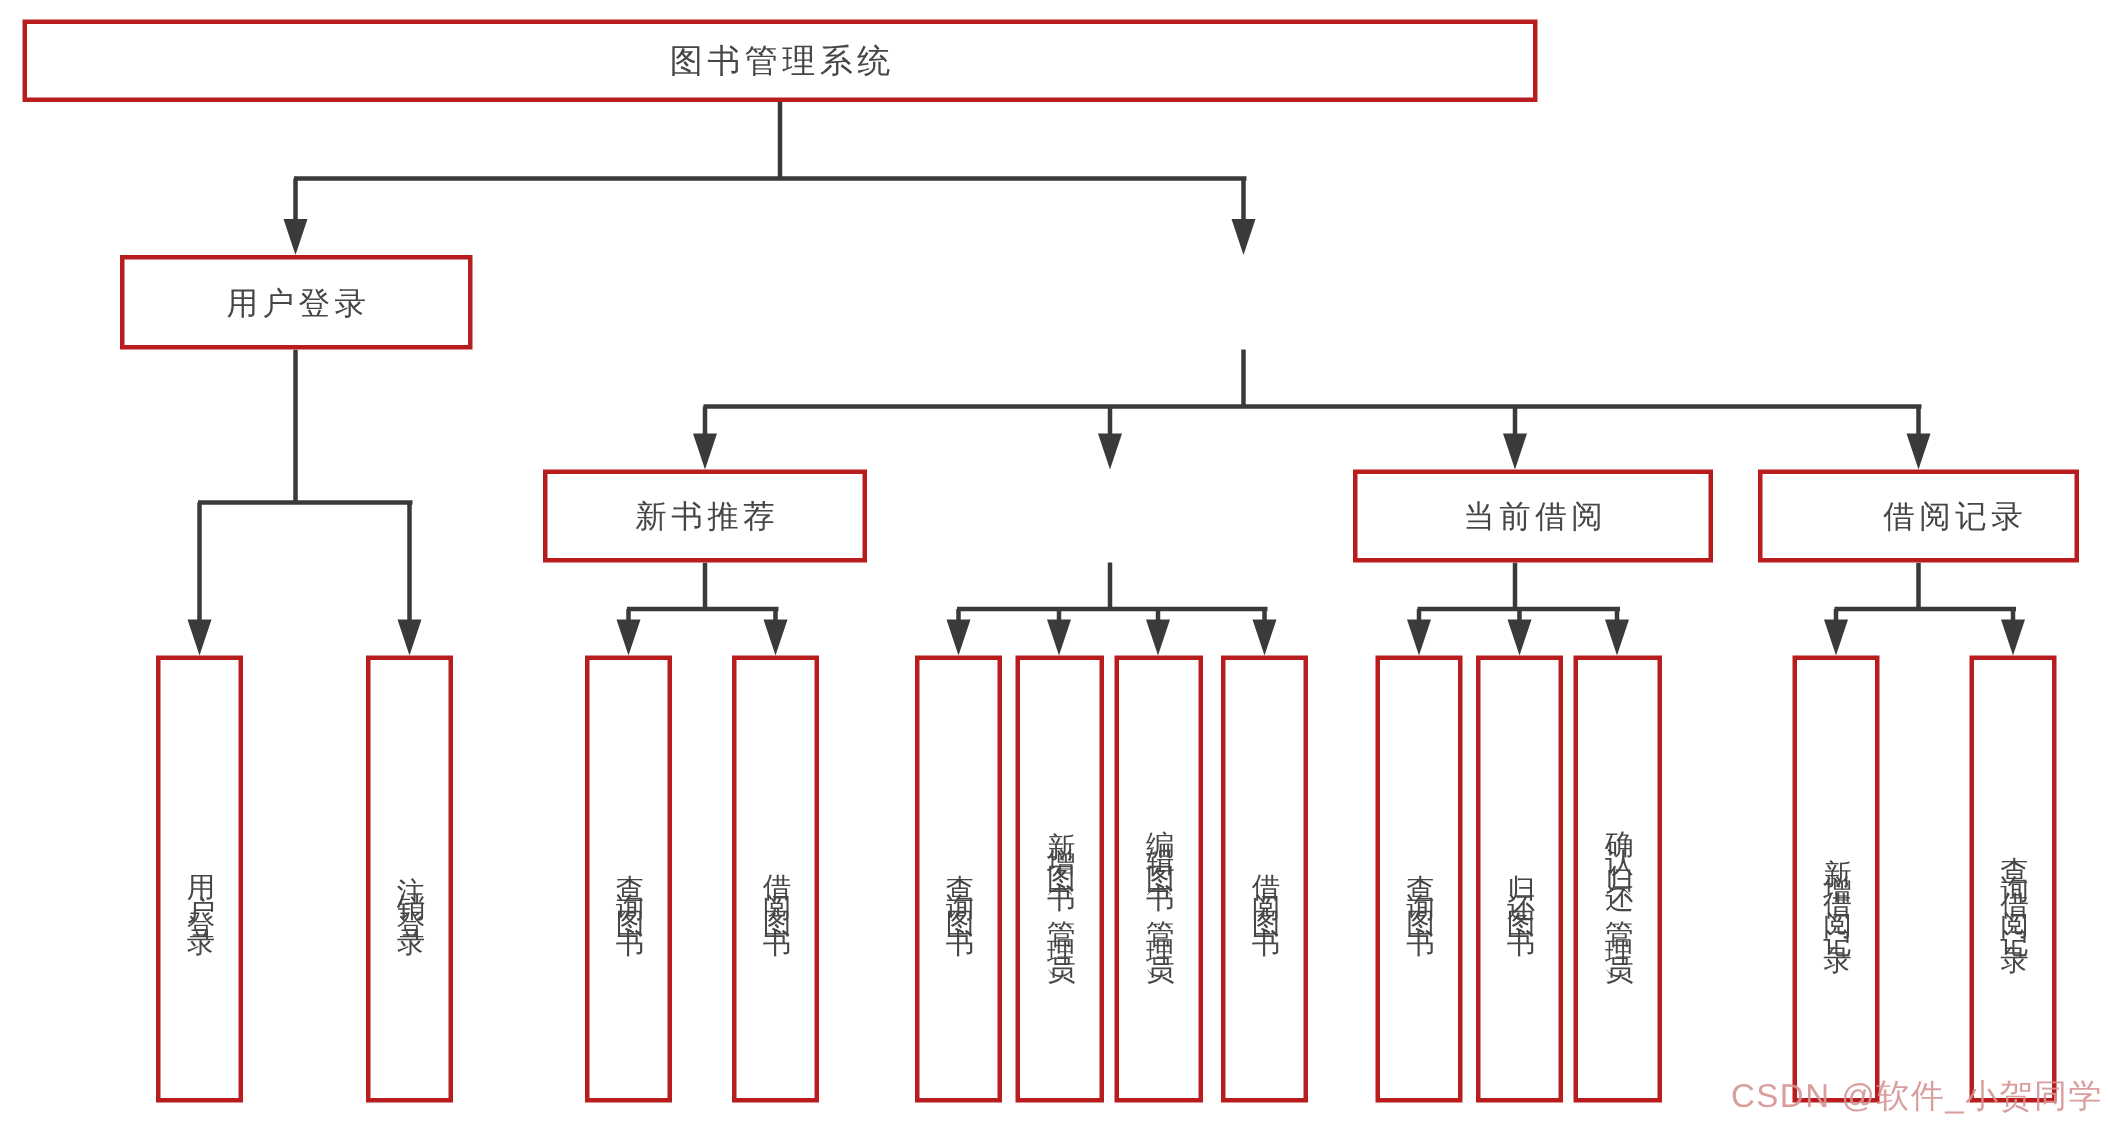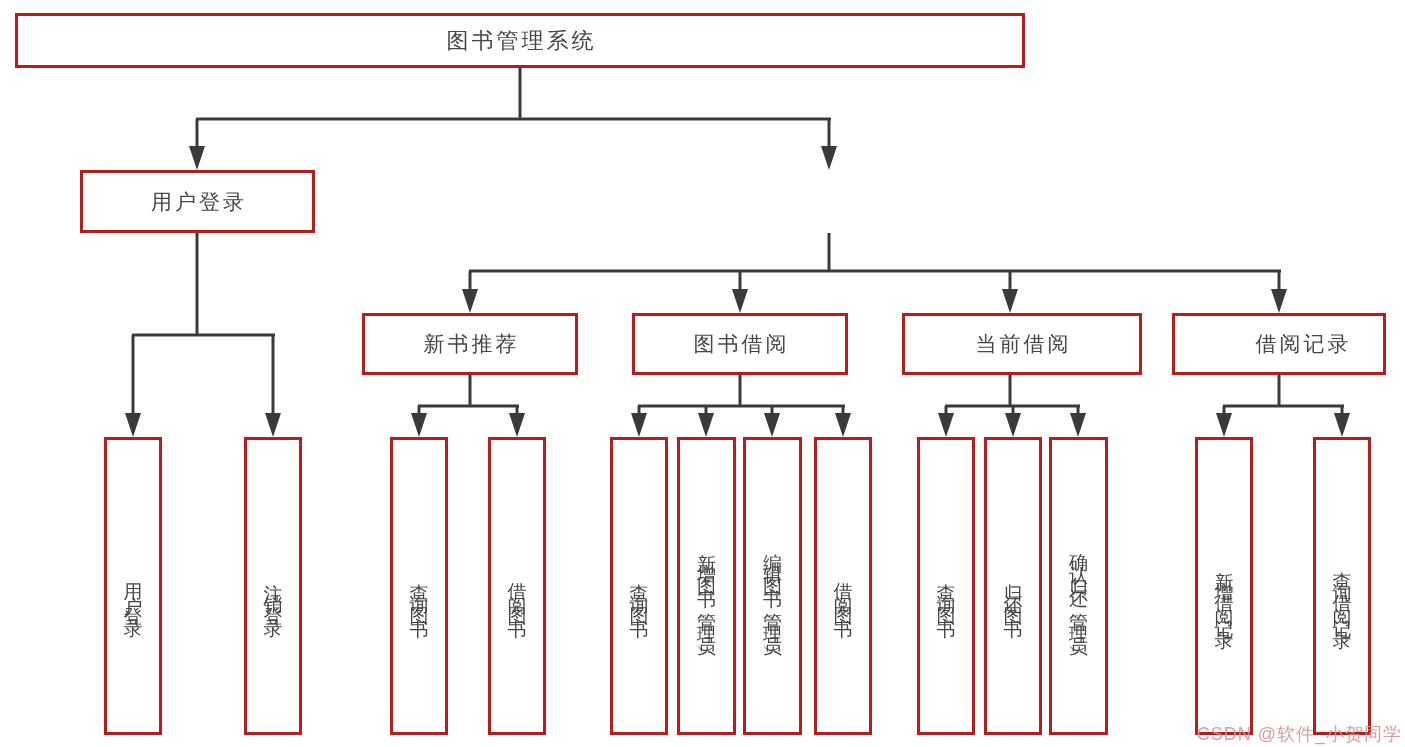--- a/index.html
+++ b/index.html
@@ -36,21 +36,21 @@
   .node.v span {
     writing-mode: vertical-rl;
     letter-spacing: 12px;
     margin-top: 12px; 
     white-space: nowrap;
   }
   .watermark {
     position: absolute;
     right: 3px;
     bottom: 1px;
-    font-size: 18px;
+    font-size: 22px;
     color: #d59494;
     opacity: 0.9;
     z-index: 3;
     pointer-events: none;
     letter-spacing: 1px;
   }
 </style>
 </head>
 <body>
 
@@ -127,23 +127,20 @@
     <span>图书管理系统</span>
   </div>
 
   <div class="node h" style="left:80px; top:170px; width:235px; height:63px;">
     <span>用户登录</span>
   </div>
 
   <div class="node h" style="left:362px; top:313px; width:216px; height:62px;">
     <span>新书推荐</span>
   </div>
-  <div class="node h" style="left:632px; top:313px; width:216px; height:62px;">
-    <span>图书借阅</span>
-  </div>
   <div class="node h" style="left:902px; top:313px; width:240px; height:62px;">
     <span>当前借阅</span>
   </div>
   <div class="node h" style="left:1172px; top:313px; width:214px; height:62px;padding-left:46px;">
     <span>借阅记录</span>
   </div>
 
   <div class="node v" style="left:104px; top:437px; width:58px; height:298px;">
     <span>用户登录</span>
   </div>

